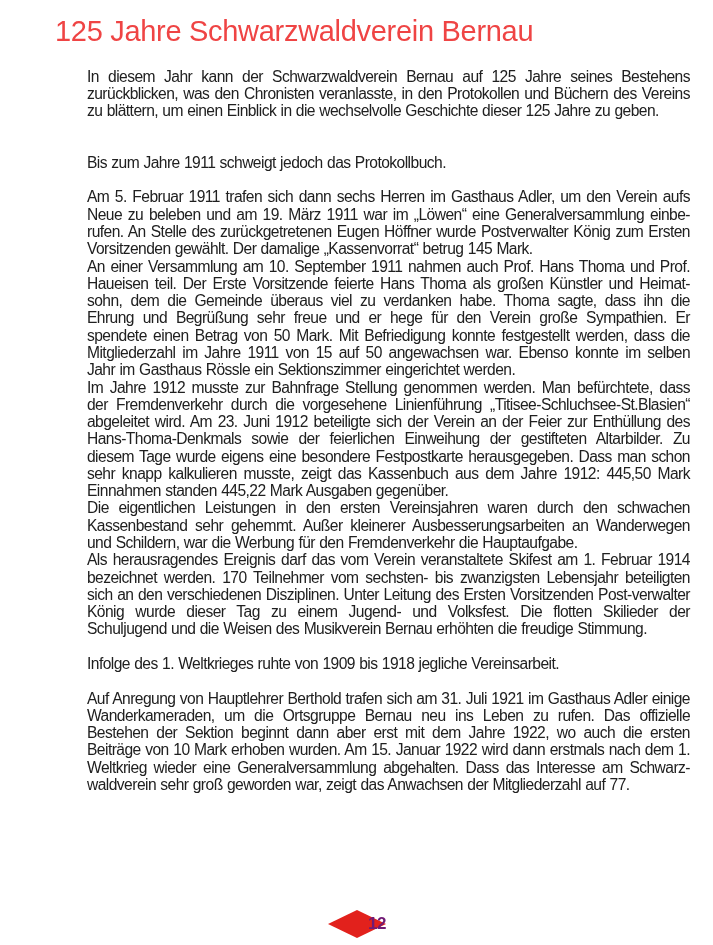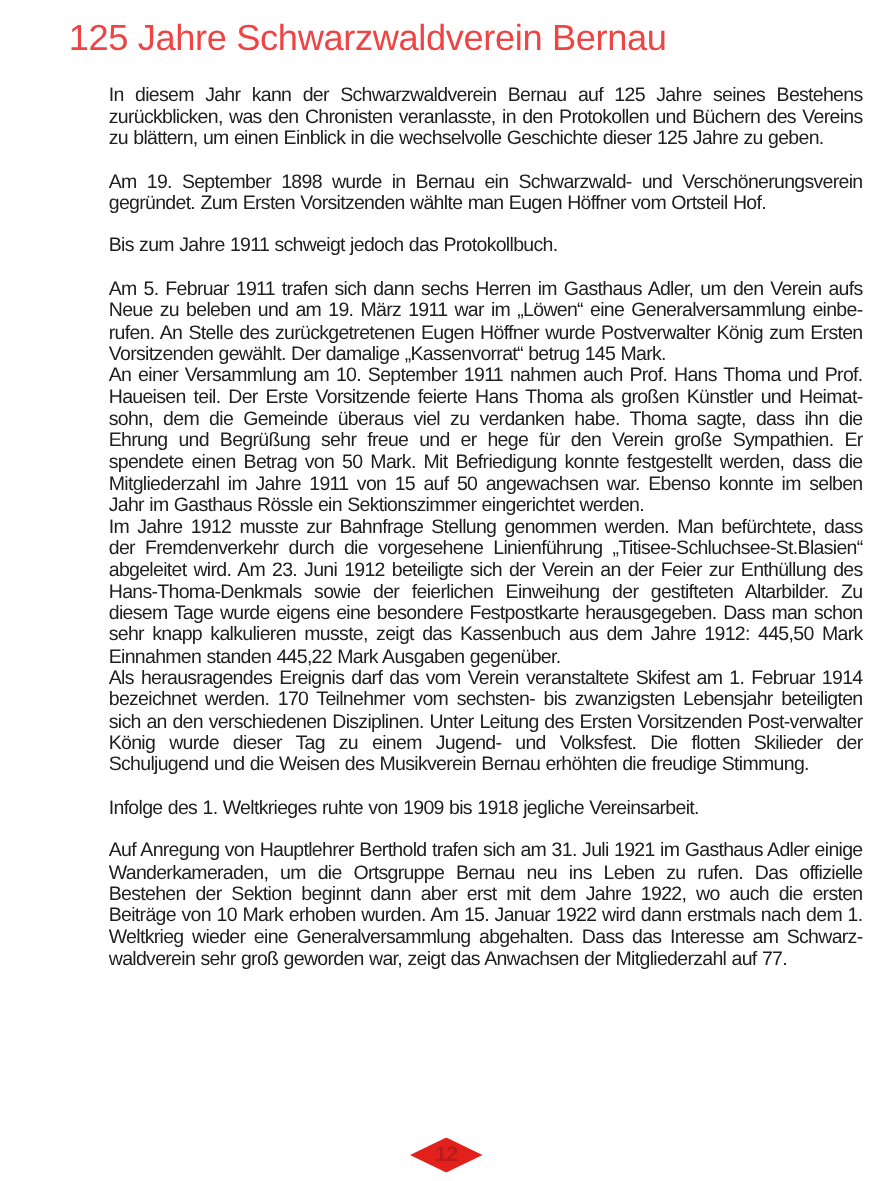--- a/index.html
+++ b/index.html
@@ -62,43 +62,43 @@
     left: 0;
     top: 0;
   }
   .page-badge .num {
     position: absolute;
     left: 0;
     top: 0;
     width: 58px;
     height: 28px;
     line-height: 28px;
-    text-align: center;
-    color: #b91c1c;
+    text-align: right;
+    color: #701a75;
     font-weight: bold;
     font-size: 17px;
     letter-spacing: -0.5px;
   }
 </style>
 </head>
 <body>
 
 <h1 class="title">125 Jahre Schwarzwaldverein Bernau</h1>
 
 <div class="body">
   <p>In diesem Jahr kann der Schwarzwaldverein Bernau auf 125 Jahre seines Bestehens zurückblicken, was den Chronisten veranlasste, in den Protokollen und Büchern des Vereins zu blättern, um einen Einblick in die wechselvolle Geschichte dieser 125 Jahre zu geben.</p>
   <div class="gap"></div>
 
-  <p>Am 19. September 1898 wurde in Bernau ein Schwarzwald- und Verschönerungsverein gegründet. Zum Ersten Vorsitzenden wählte man Eugen Höffner vom Ortsteil Hof.</p>
   <div class="gap"></div>
   <p>Bis zum Jahre 1911 schweigt jedoch das Protokollbuch.</p>
   <div class="gap"></div>
   <p>Am 5. Februar 1911 trafen sich dann sechs Herren im Gasthaus Adler, um den Verein aufs Neue zu beleben und am 19. März 1911 war im „Löwen“ eine Generalversammlung einbe-rufen. An Stelle des zurückgetretenen Eugen Höffner wurde Postverwalter König zum Ersten Vorsitzenden gewählt. Der damalige „Kassenvorrat“ betrug 145 Mark.</p>
   <p>An einer Versammlung am 10. September 1911 nahmen auch Prof. Hans Thoma und Prof. Haueisen teil. Der Erste Vorsitzende feierte Hans Thoma als großen Künstler und Heimat-sohn, dem die Gemeinde überaus viel zu verdanken habe. Thoma sagte, dass ihn die Ehrung und Begrüßung sehr freue und er hege für den Verein große Sympathien. Er spendete einen Betrag von 50 Mark. Mit Befriedigung konnte festgestellt werden, dass die Mitgliederzahl im Jahre 1911 von 15 auf 50 angewachsen war. Ebenso konnte im selben Jahr im Gasthaus Rössle ein Sektionszimmer eingerichtet werden.</p>
   <p>Im Jahre 1912 musste zur Bahnfrage Stellung genommen werden. Man befürchtete, dass der Fremdenverkehr durch die vorgesehene Linienführung „Titisee-Schluchsee-St.Blasien“ abgeleitet wird. Am 23. Juni 1912 beteiligte sich der Verein an der Feier zur Enthüllung des Hans-Thoma-Denkmals sowie der feierlichen Einweihung der gestifteten Altarbilder. Zu diesem Tage wurde eigens eine besondere Festpostkarte herausgegeben. Dass man schon sehr knapp kalkulieren musste, zeigt das Kassenbuch aus dem Jahre 1912: 445,50 Mark Einnahmen standen 445,22 Mark Ausgaben gegenüber.</p>
+  <p>Die eigentlichen Leistungen in den ersten Vereinsjahren waren durch den schwachen Kassenbestand sehr gehemmt. Außer kleinerer Ausbesserungsarbeiten an Wanderwegen und Schildern, war die Werbung für den Fremdenverkehr die Hauptaufgabe.</p>
   <p>Als herausragendes Ereignis darf das vom Verein veranstaltete Skifest am 1. Februar 1914 bezeichnet werden. 170 Teilnehmer vom sechsten- bis zwanzigsten Lebensjahr beteiligten sich an den verschiedenen Disziplinen. Unter Leitung des Ersten Vorsitzenden Post-verwalter König wurde dieser Tag zu einem Jugend- und Volksfest. Die flotten Skilieder der Schuljugend und die Weisen des Musikverein Bernau erhöhten die freudige Stimmung.</p>
   <div class="gap"></div>
   <p>Infolge des 1. Weltkrieges ruhte von 1909 bis 1918 jegliche Vereinsarbeit.</p>
   <div class="gap"></div>
 
   <p>Auf Anregung von Hauptlehrer Berthold trafen sich am 31. Juli 1921 im Gasthaus Adler einige Wanderkameraden, um die Ortsgruppe Bernau neu ins Leben zu rufen. Das offizielle Bestehen der Sektion beginnt dann aber erst mit dem Jahre 1922, wo auch die ersten Beiträge von 10 Mark erhoben wurden. Am 15. Januar 1922 wird dann erstmals nach dem 1. Weltkrieg wieder eine Generalversammlung abgehalten. Dass das Interesse am Schwarz-waldverein sehr groß geworden war, zeigt das Anwachsen der Mitgliederzahl auf 77.</p>
 </div>
 
 <div class="page-badge">
   <svg width="58" height="28" viewBox="0 0 58 28">

